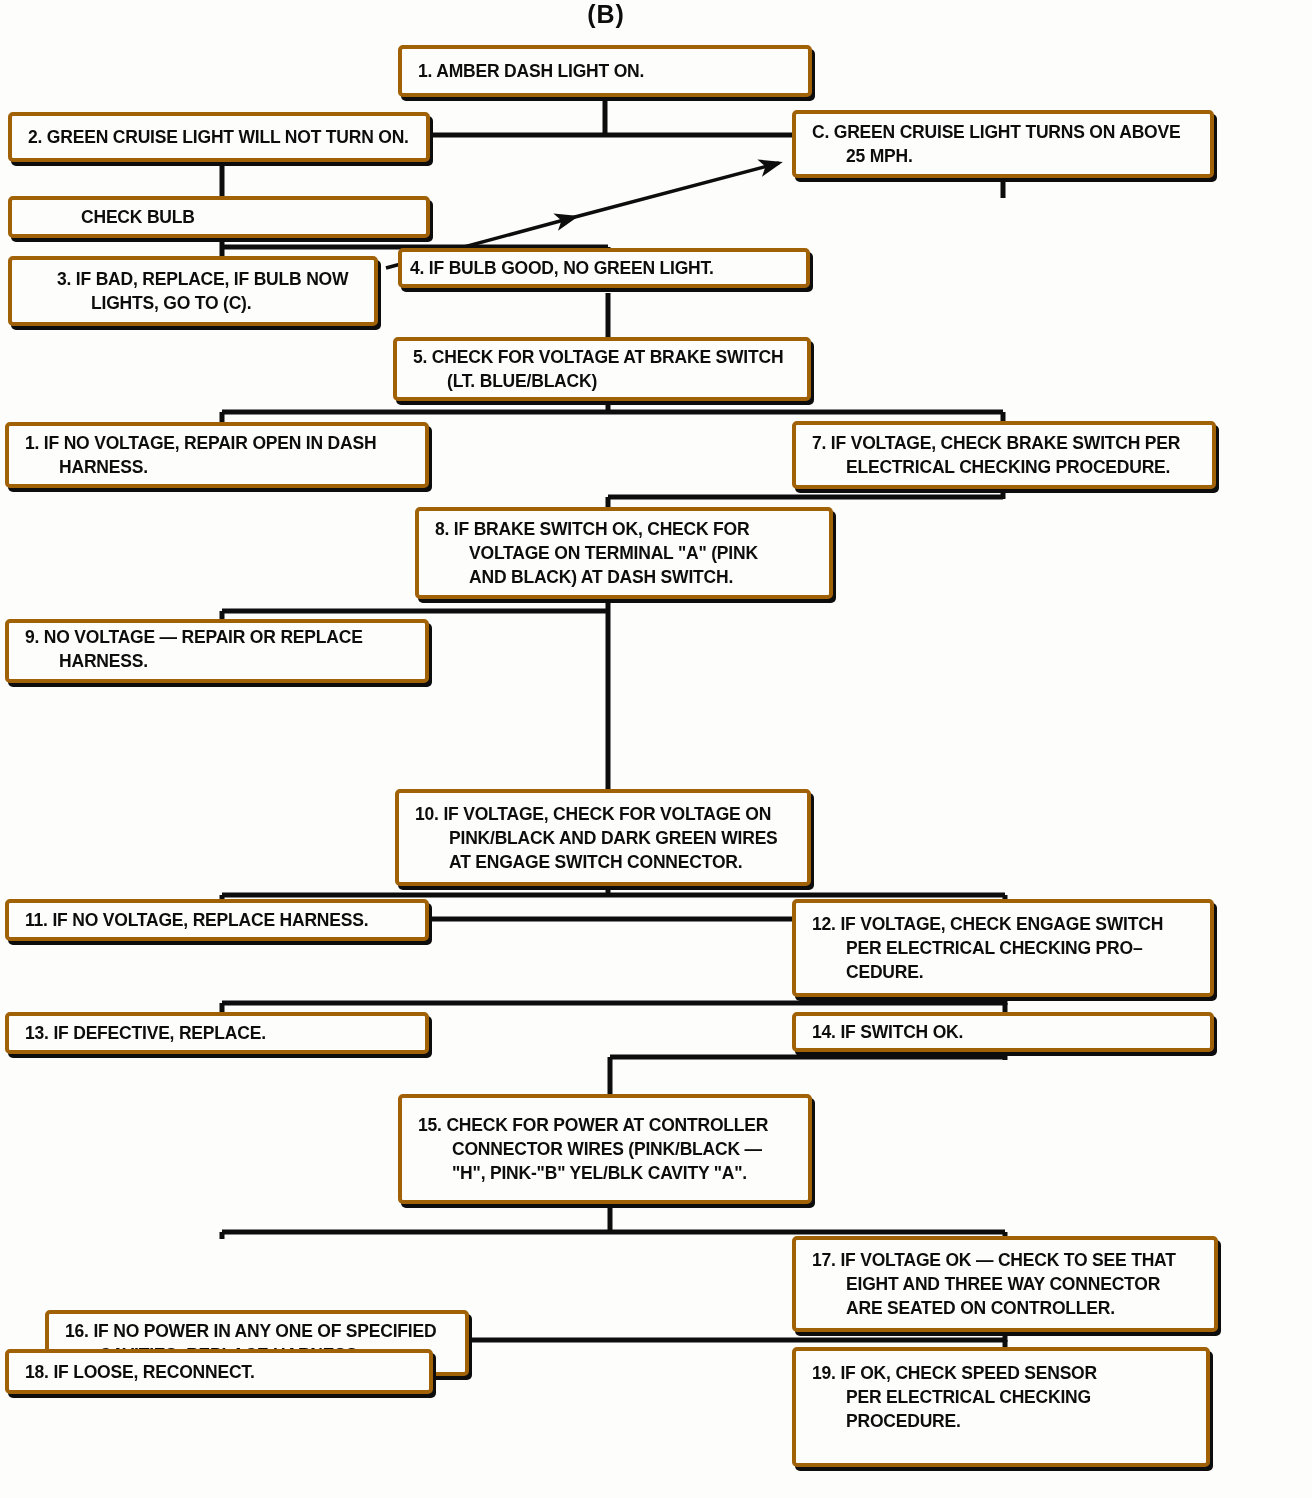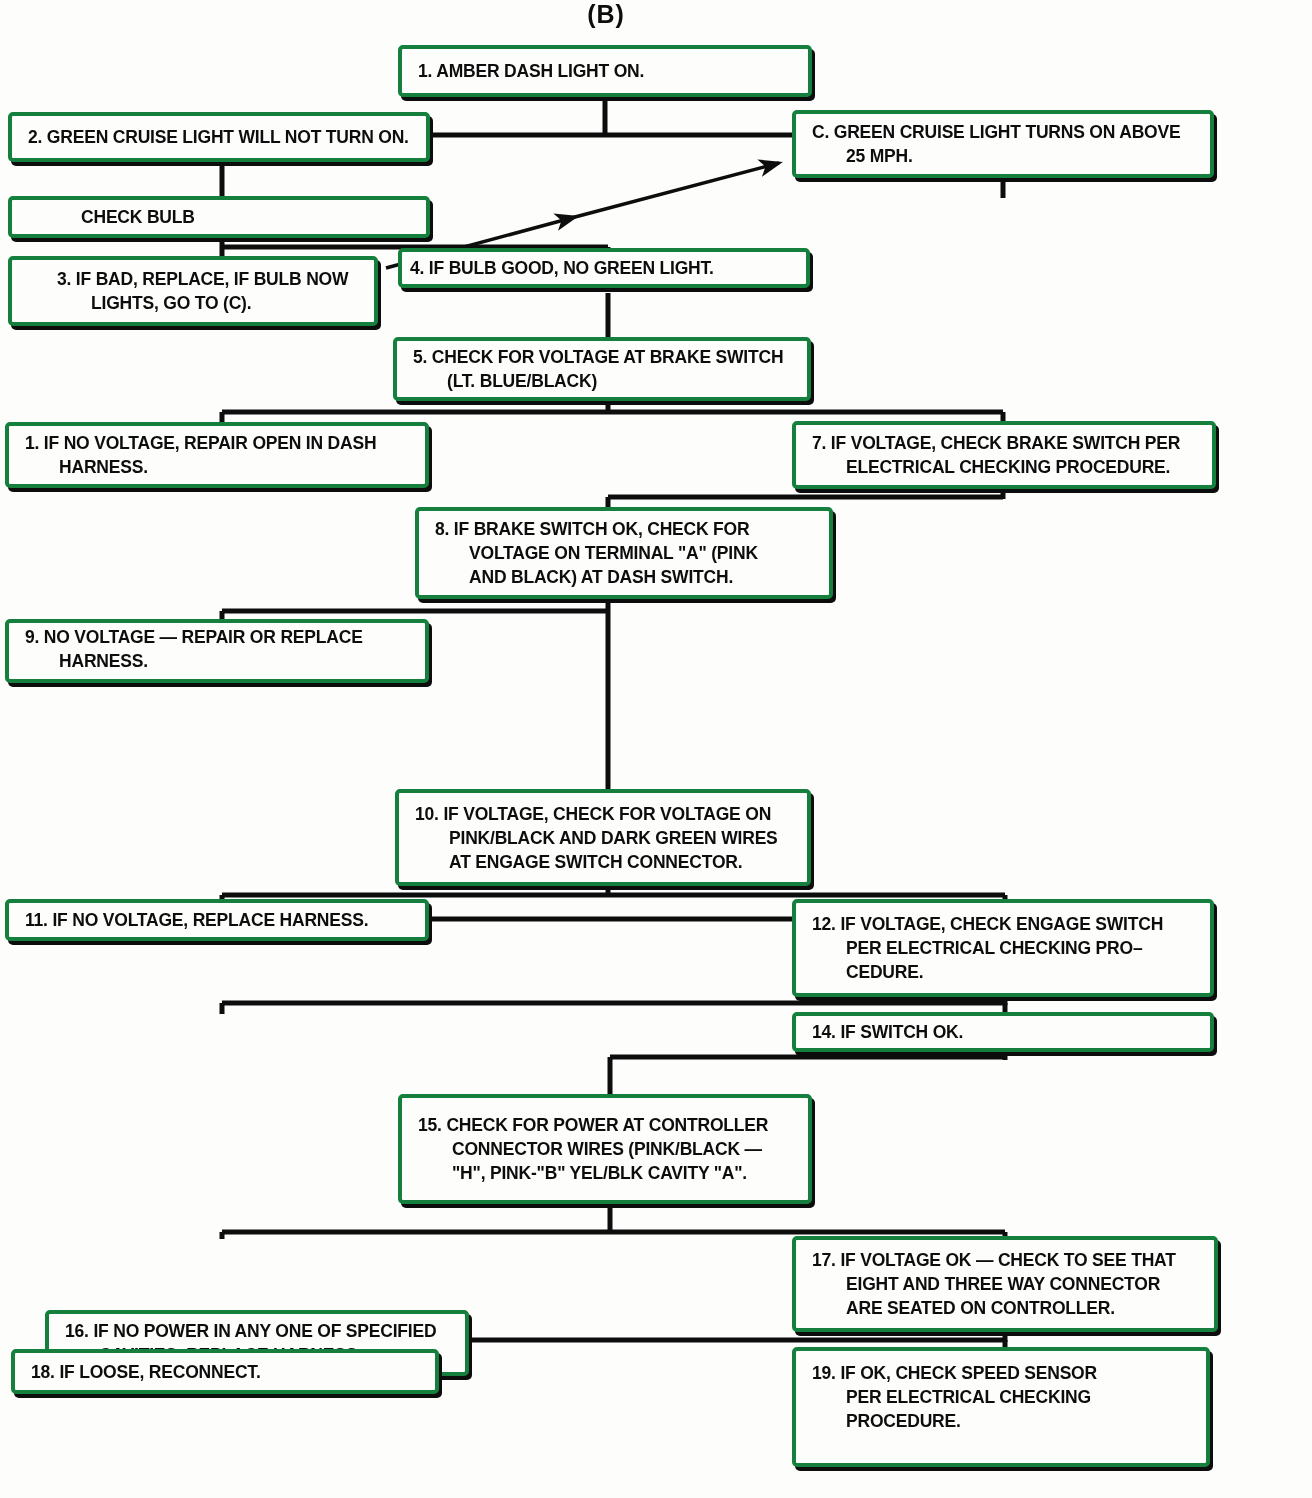--- a/index.html
+++ b/index.html
@@ -11,21 +11,21 @@
     font-family:"Liberation Sans", sans-serif;
     color:#0d0d0d;
     overflow:hidden;
   }
   #connector-svg{position:absolute;left:0;top:0;z-index:1;}
   .node{
     position:absolute;
     z-index:2;
     box-sizing:border-box;
     background:#fdfdfc;
-    border:4px solid #15803d;
+    border:4px solid #a16207;
     border-radius:5px;
     box-shadow:3px 4px 0 0 #0d0d0d;
     display:flex;
     align-items:center;
     padding:6px 12px 6px 16px;
   }
   .txt{
     font-weight:bold;
     font-size:17.5px;
     line-height:24px;
@@ -56,21 +56,21 @@
   #b8 {left:395px;top:507px; width:418px;height:92px;margin-left:20px;}
   #b9 {left:5px;  top:619px; width:424px;height:64px;align-items:flex-end;}
   #b10{left:395px;top:789px; width:416px;height:97px;}
   #b11{left:5px;  top:899px; width:424px;height:42px;}
   #b12{left:792px;top:899px; width:422px;height:98px;}
   #b13{left:5px;  top:1012px;width:424px;height:42px;}
   #b14{left:792px;top:1012px;width:422px;height:40px;}
   #b15{left:398px;top:1094px;width:414px;height:110px;}
   #b16{left:5px;  top:1310px;width:424px;height:66px;margin-left:40px;}
   #b17{left:792px;top:1236px;width:426px;height:96px;}
-  #b18{left:11px;  top:1349px;width:428px;height:45px;align-items:flex-end;}
+  #b18{left:5px;  top:1349px;width:428px;height:45px;align-items:flex-end;}
   #b19{left:792px;top:1347px;width:418px;height:120px;}
 </style>
 </head>
 <body>
 
 <div id="canvas">
 
   <div id="page-title">(B)</div>
 
   <svg id="connector-svg" width="1312" height="1498" viewBox="0 0 1312 1498">
@@ -183,20 +183,23 @@
 AT ENGAGE SWITCH CONNECTOR.</span>
     </div>
   <div class="node" id="b11">
       <span class="txt">11.  IF NO VOLTAGE, REPLACE HARNESS.</span>
     </div>
   <div class="node" id="b12">
       <span class="txt">12.  IF VOLTAGE, CHECK ENGAGE SWITCH
 PER ELECTRICAL CHECKING PRO–
 CEDURE.</span>
     </div>
+  <div class="node" id="b13">
+      <span class="txt">13.  IF DEFECTIVE, REPLACE.</span>
+    </div>
   <div class="node" id="b14">
       <span class="txt">14.  IF SWITCH OK.</span>
     </div>
   <div class="node" id="b15">
       <span class="txt">15.  CHECK FOR POWER AT CONTROLLER
 CONNECTOR WIRES (PINK/BLACK —
 "H", PINK-"B" YEL/BLK CAVITY "A".</span>
     </div>
   <div class="node" id="b16">
       <span class="txt">16.  IF NO POWER IN ANY ONE OF SPECIFIED

